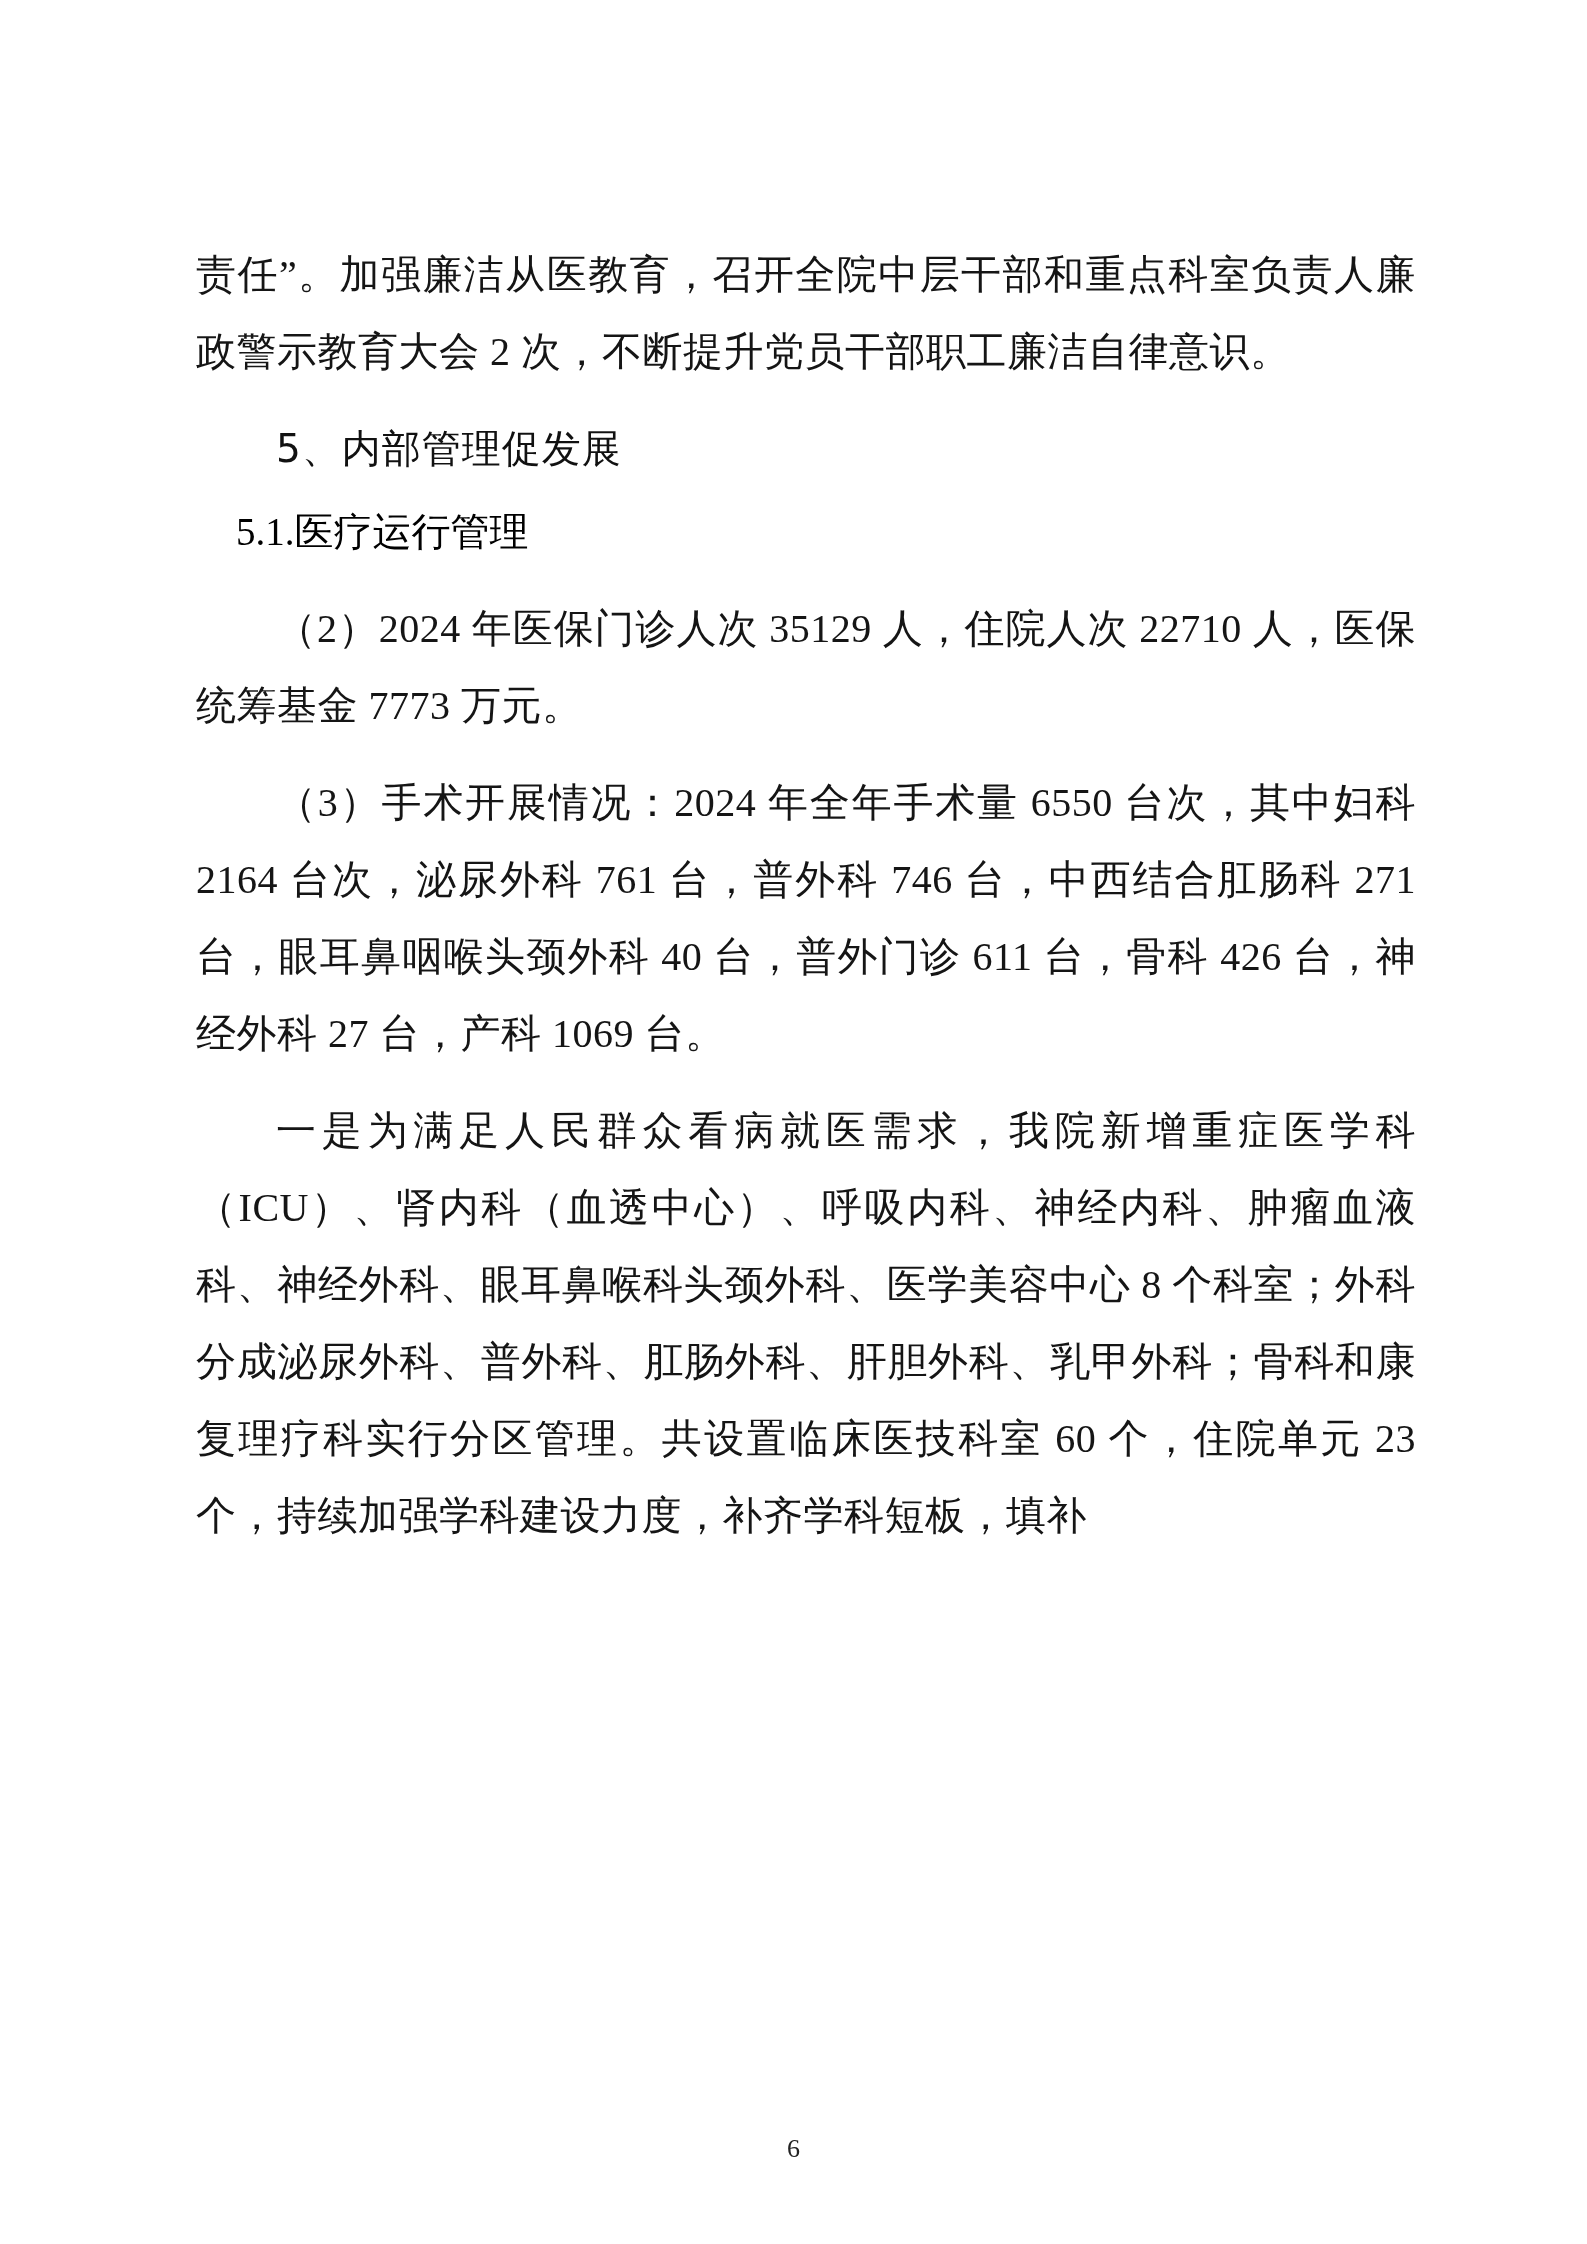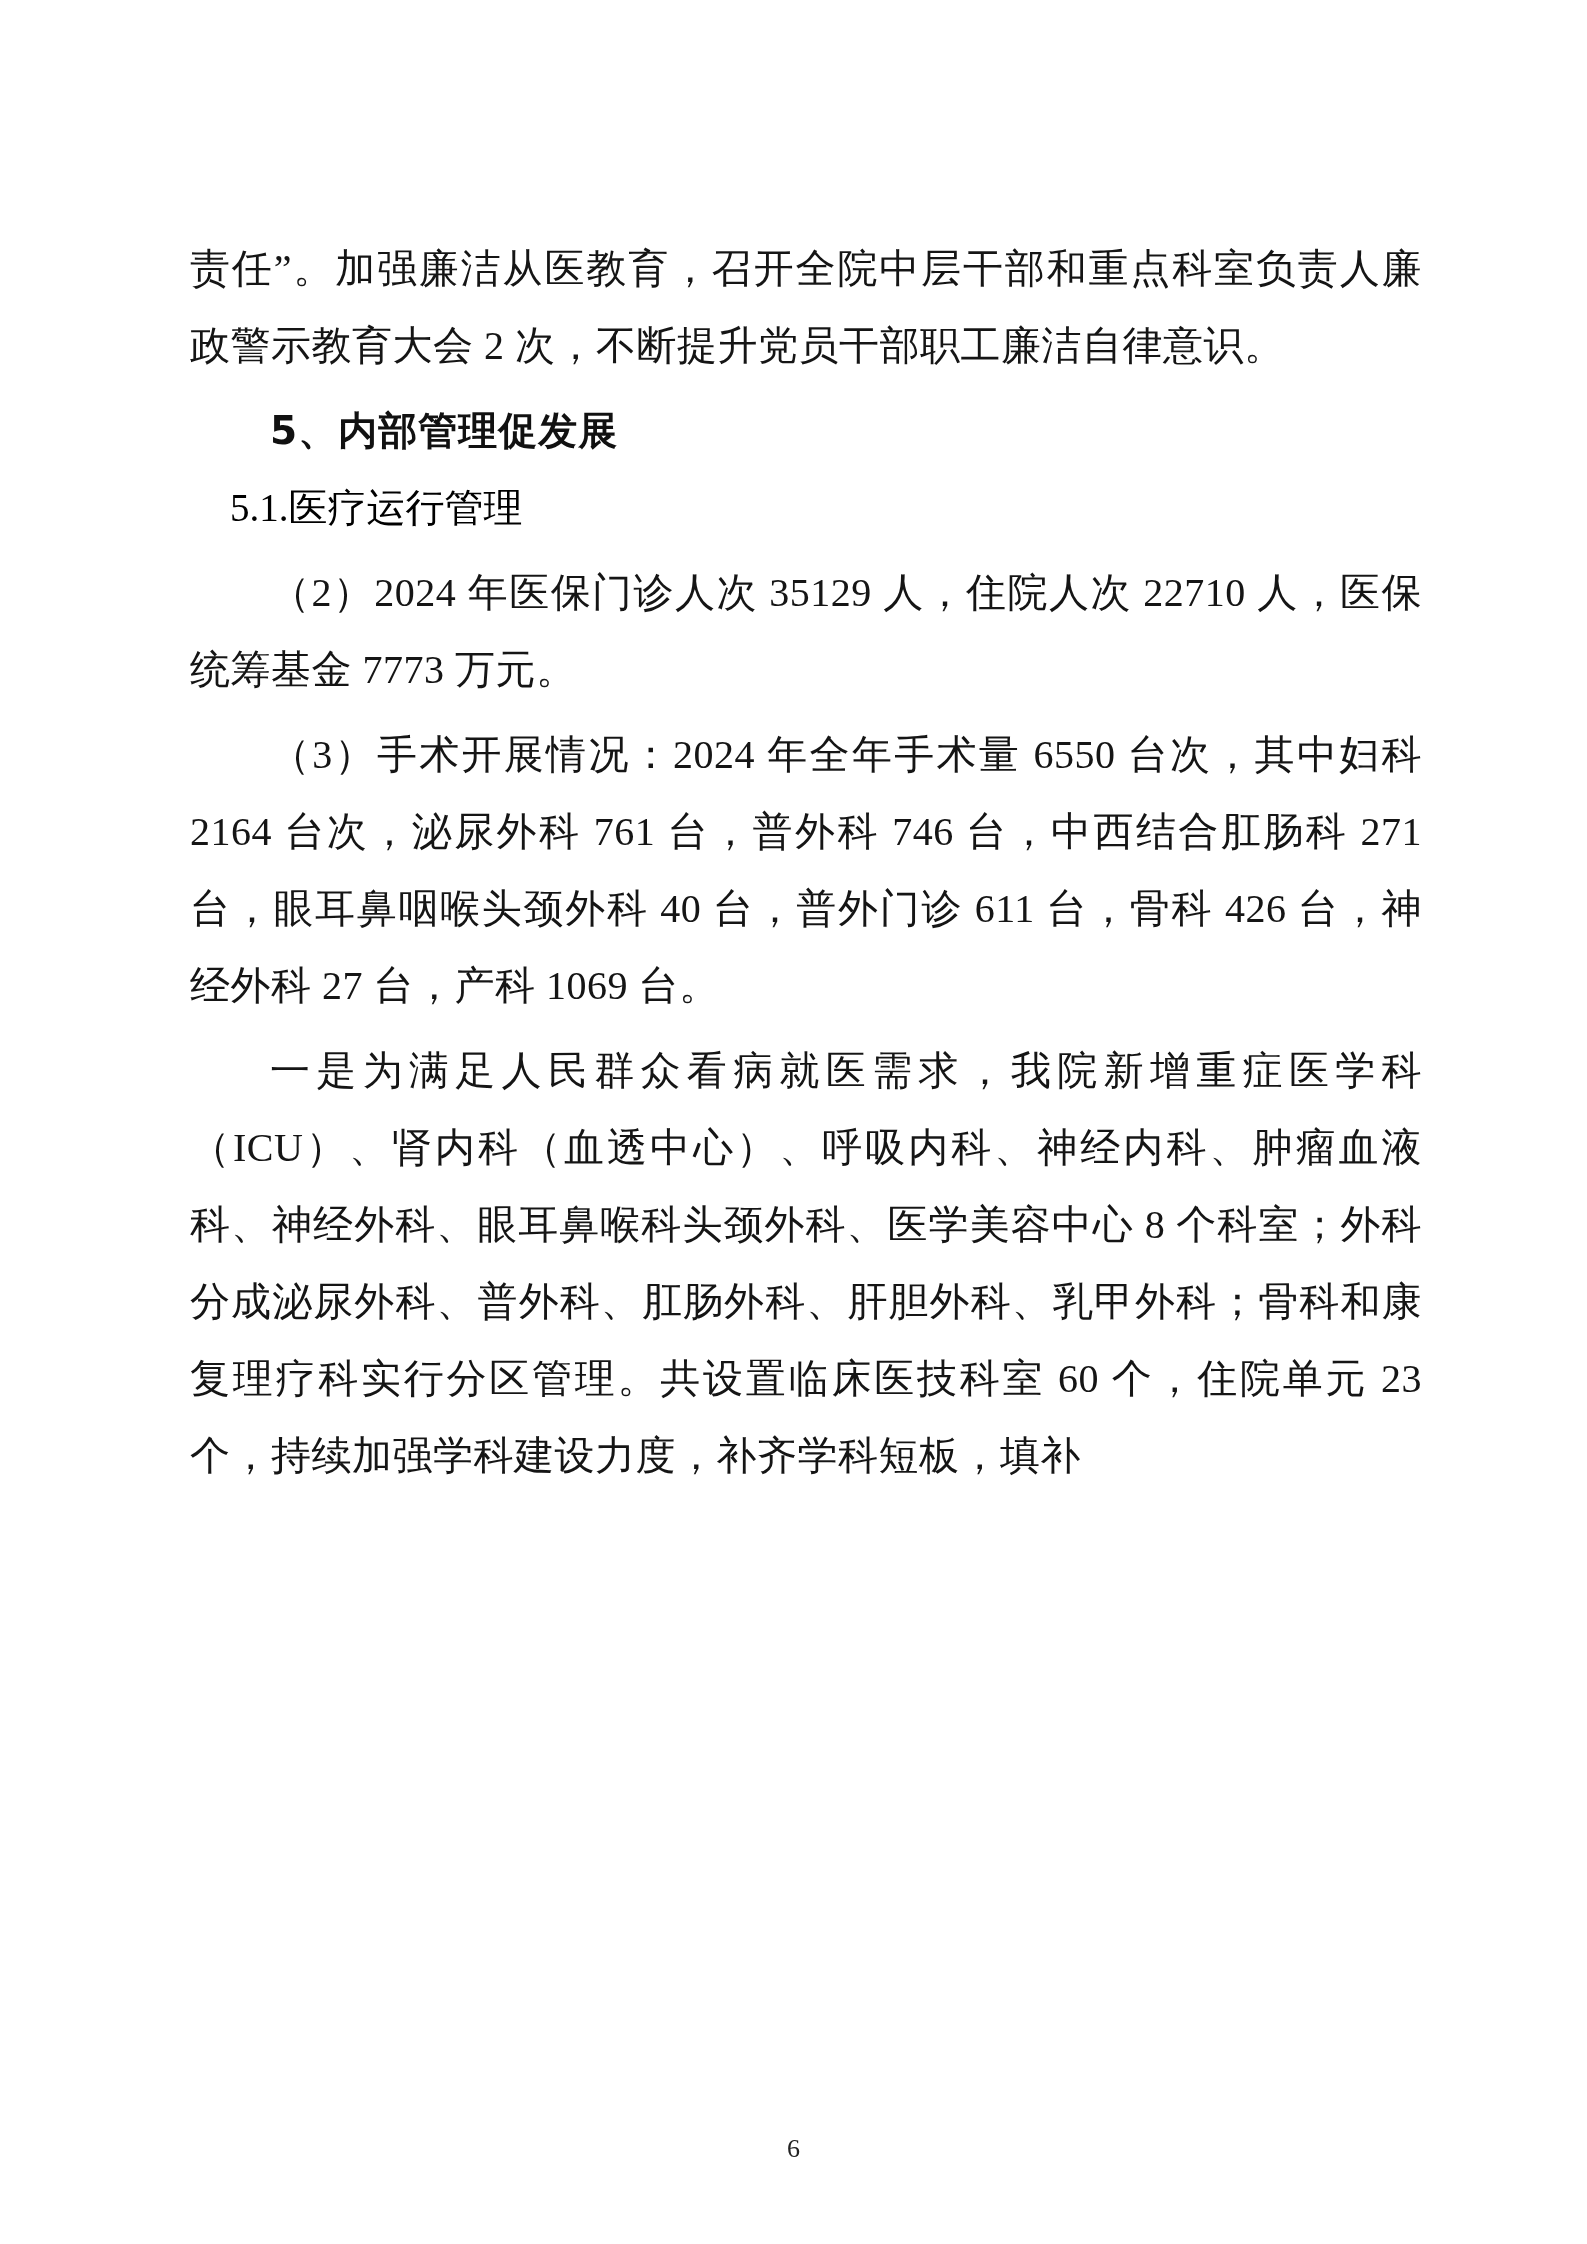--- a/index.html
+++ b/index.html
@@ -28,36 +28,36 @@
     text-align: justify;
     text-justify: inter-ideograph;
     letter-spacing: 0.5px;
     color: #151515;
   }
   .indent {
     text-indent: 80px;
   }
   .heading {
     font-family: "DejaVu Sans", "Liberation Sans", sans-serif;
-    font-weight: bold;
+    font-weight: normal;
     font-size: 39px;
     line-height: 77px;
     text-indent: 80px;
     color: #111111;
     letter-spacing: 1px;
   }
   .subheading {
     font-size: 39px;
     line-height: 77px;
     text-indent: 40px;
     color: #000000;
     font-family: "Liberation Serif", "DejaVu Serif", serif;
   }
   .para {
-    margin: 0;
+    margin: 6px;
   }
   .spacer-sm { height: 8px; }
   .page-number {
     position: absolute;
     left: 0;
     right: 0;
     bottom: 80px;
     text-align: center;
     font-size: 26px;
     color: #222222;

